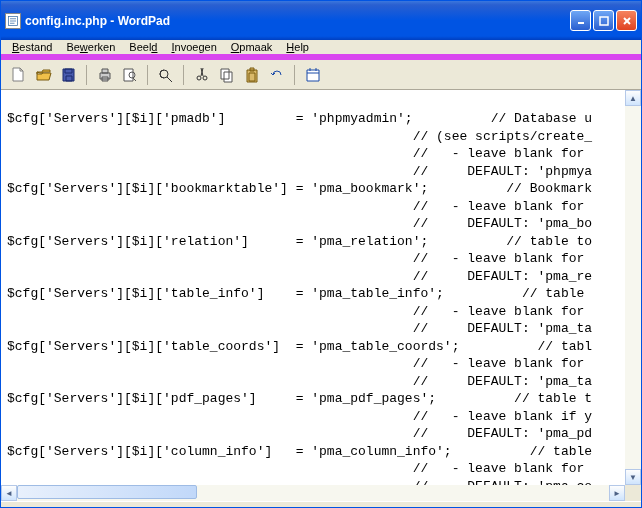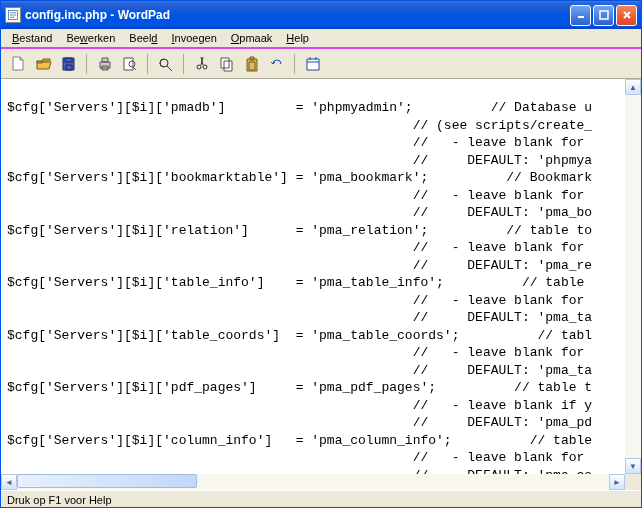--- a/index.html
+++ b/index.html
@@ -1,24 +1,24 @@
 <!DOCTYPE html>
 <html><head>
 <meta charset="utf-8">
 <style>
   * { box-sizing: border-box; margin: 0; padding: 0; }
   body { font-family: Tahoma, sans-serif; font-size: 11px; background: #ece9d8; width: 642px; height: 508px; overflow: hidden; border: 1px solid #0054e3; }
-  .titlebar { height: 28px; background: linear-gradient(to bottom, #3b77dd 0%, #2a5fd0 10%, #0054e3 50%, #0054e3 90%, #003fc0 100%); display: flex; align-items: center; padding: 0 4px; color: #fff; }
+  .titlebar { height: 39px; background: linear-gradient(to bottom, #3b77dd 0%, #2a5fd0 10%, #0054e3 50%, #0054e3 90%, #003fc0 100%); display: flex; align-items: center; padding: 0 4px; color: #fff; }
   .title-icon { width: 16px; height: 16px; margin-right: 4px; display:flex;align-items:center;justify-content:center; background:#fff; border:1px solid #888; }
   .title-icon svg { width:12px; height:12px; }
   .title-text { flex: 1; font-weight: bold; font-size: 12px; }
   .win-btns { display: flex; gap: 2px; }
   .win-btn { width: 21px; height: 21px; background: linear-gradient(to bottom, #6fa7f5, #2a5fd0); border: 1px solid #fff; border-radius: 3px; display:flex; align-items:center; justify-content:center; color:#fff; font-weight:bold; font-family: Arial; cursor:pointer; }
   .win-btn.close { background: linear-gradient(to bottom, #f5845f, #e04322); }
-  .menubar { height: 20px; background: #ece9d8; display:flex; align-items:center; padding: 0 4px; border-bottom: 2px solid #d946ef; }
+  .menubar { height: 20px; background: #ece9d8; display:flex; align-items:center; padding: 0 4px; border-bottom: 6px solid #d946ef; }
   .menu-item { padding: 2px 7px; cursor:pointer; }
   .menu-item u { text-decoration: underline; }
   .toolbar { height: 30px; background: #ece9d8; display:flex; align-items:center; padding: 0 6px; gap: 2px; border-bottom: 1px solid #aca899; }
   .tb-btn { width: 23px; height: 22px; display:flex; align-items:center; justify-content:center; cursor:pointer; border: 1px solid transparent; }
   .tb-sep { width: 1px; height: 20px; background: #aca899; margin: 0 4px; }
   .content-wrap { position: relative; background:#fff; height: 411px; }
   .content { position:absolute; top:0; left:0; right:16px; bottom:16px; padding: 20px 0 4px 6px; font-family: 'Courier New', monospace; font-size: 13px; line-height: 17.5px; white-space: pre; overflow: hidden; color:#000; }
   .scroll-v { position:absolute; top:0; right:0; width:16px; bottom:16px; background:#f1efe2; display:flex; flex-direction:column; }
   .scroll-h { position:absolute; left:0; bottom:0; height:16px; right:16px; background:#f1efe2; display:flex; }
   .sc-btn { width:16px; height:16px; background: linear-gradient(to bottom,#fdfdfd,#cfe4fd); border:1px solid #b4c8e8; display:flex; align-items:center; justify-content:center; font-size:8px; color:#4d6185; cursor:pointer; }

